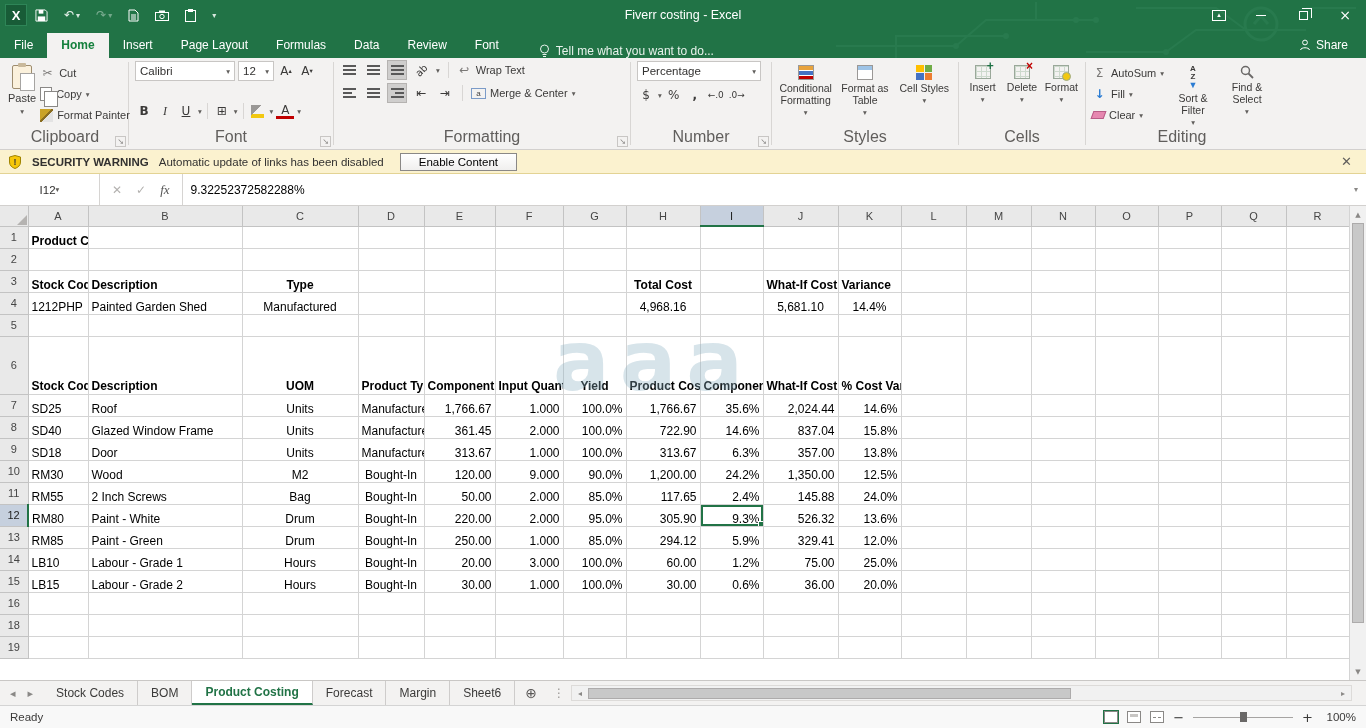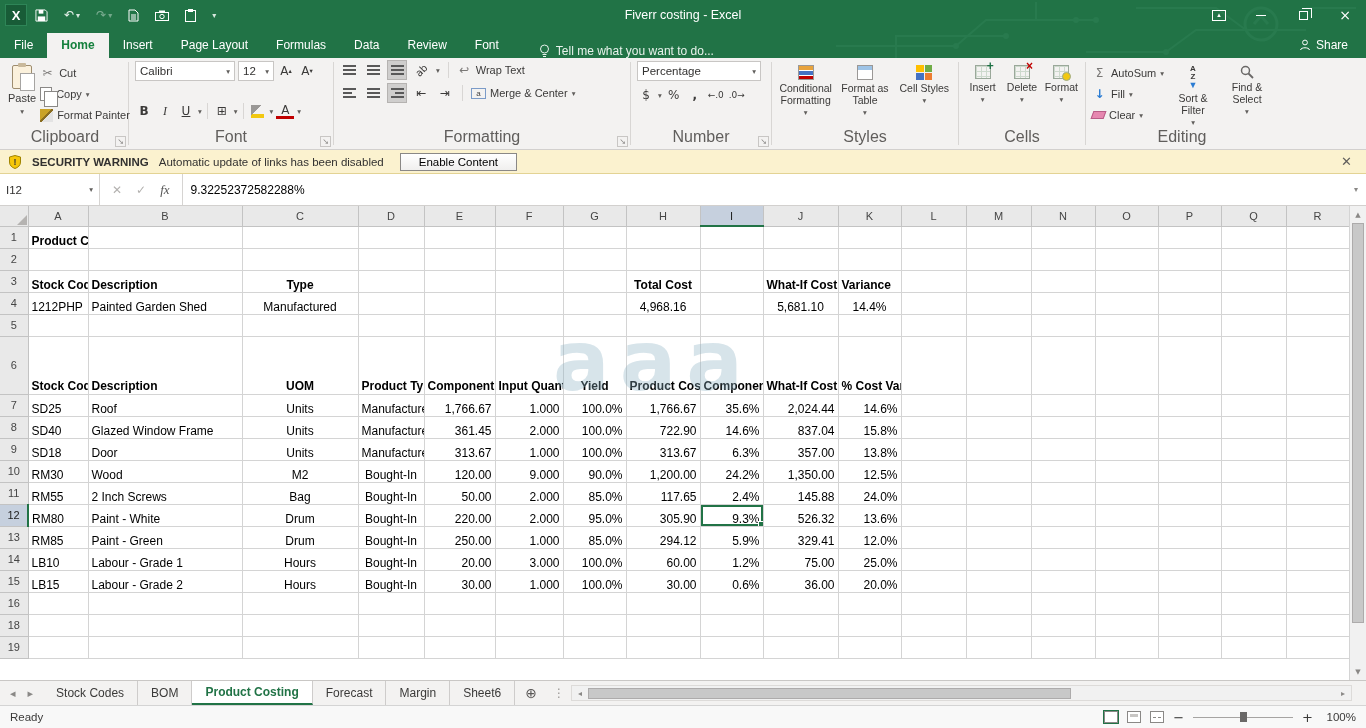--- a/index.html
+++ b/index.html
@@ -86,21 +86,21 @@
   .ic-sort em { font-style:normal; color:#2b7cd3; font-size:9px; }
 
   
   #msgbar { flex:0 0 24px; background:#fbf2cf; border-bottom:1px solid #e3d394; display:flex; align-items:center; gap:10px; padding:0 8px; font-size:11.5px; color:#323130; }
   #msgbar .warnlabel { font-weight:bold; }
   #enable-content { border:1px solid #8a8886; background:linear-gradient(#fff,#f0efee); padding:2px 18px; font-size:11.5px; margin-left:6px; }
   #msgbar .closer { margin-left:auto; color:#605e5c; font-size:13px; padding:0 6px; font-family:"DejaVu Sans",sans-serif; }
 
   
   #fbar { flex:0 0 32px; background:#fff; border-bottom:1px solid #d2d0ce; display:flex; align-items:stretch; }
-  #namebox { width:100px; border-right:1px solid #d6d4d2; display:flex; align-items:center; justify-content:space-between; padding:0 6px; font-size:11.5px; color:#323130; }
+  #namebox { width:100px; border-right:1px solid #d6d4d2; display:flex; align-items:center; justify-content:center; padding:0 6px; font-size:11.5px; color:#323130; }
   .fb-icons { display:flex; align-items:center; gap:14px; padding:0 12px; border-right:1px solid #d6d4d2; }
   .fb-x, .fb-ck { color:#b3b1af; font-size:12px; font-family:"DejaVu Sans",sans-serif; }
   .fb-fx { font-family:"Liberation Serif",serif; font-style:italic; font-size:13px; color:#555; }
   #formula-text { flex:1; display:flex; align-items:center; padding-left:8px; font-size:12px; color:#000; }
   .fb-dd { display:flex; align-items:center; padding:0 8px; color:#8a8886; font-size:8px; font-family:"DejaVu Sans",sans-serif; }
 
   
   #gridwrap { flex:1 1 auto; display:flex; min-height:0; }
   #gridarea { position:relative; width:1349px; overflow:hidden; background:#fff; }
   #sheet-table { border-collapse:collapse; table-layout:fixed; width:1349px; }

